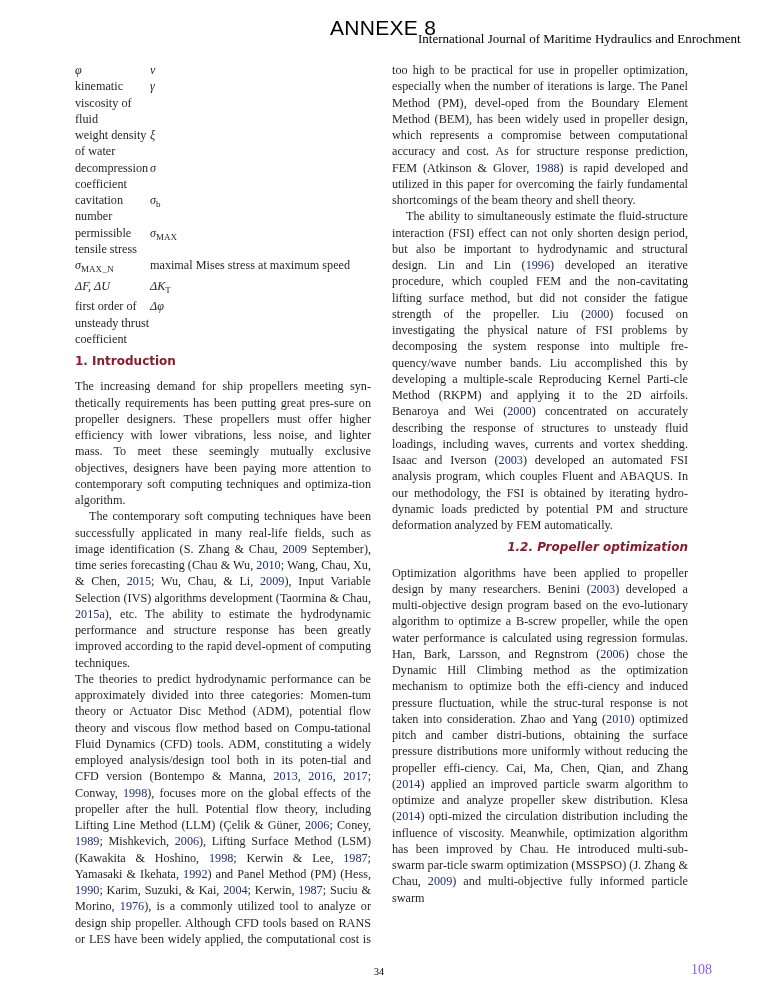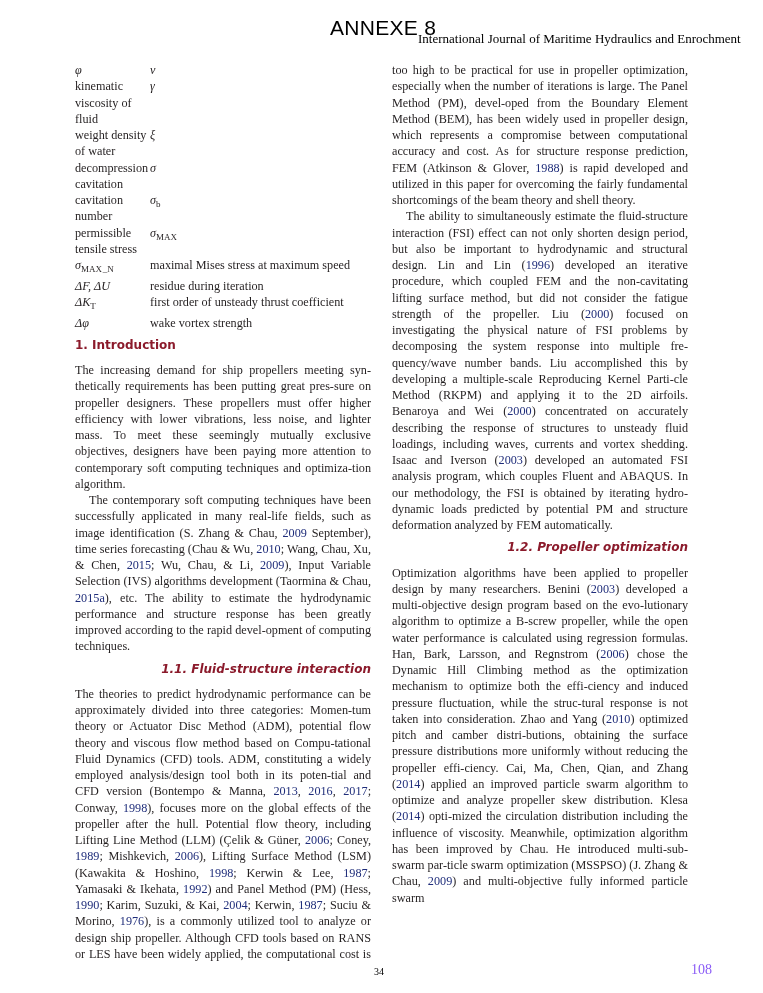--- a/index.html
+++ b/index.html
@@ -32,41 +32,38 @@
 <div class="journal">International Journal of Maritime Hydraulics and Enrochment</div>
 
 <div class="col left">
   <div class="nomen" id="nomen">
       <span class="sym">φ</span>
       <span class="sym">ν</span>
       <span>kinematic viscosity of fluid</span>
       <span class="sym">γ</span>
       <span>weight density of water</span>
       <span class="sym">ξ</span>
-      <span>decompression cavitation</span>
+      <span>decompression coefficient</span>
       <span class="sym">σ</span>
       <span>cavitation number</span>
       <span class="sym">σ<sub>b</sub></span>
       <span>permissible tensile stress</span>
       <span class="sym">σ<sub>MAX</sub></span>
       <span class="sym">σ<sub>MAX _N</sub></span>
       <span>maximal Mises stress at maximum speed</span>
       <span class="sym">ΔF, ΔU</span>
-      <span>residue during iteration</span>
       <span class="sym">ΔK<sub>T</sub></span>
       <span>first order of unsteady thrust coefficient</span>
       <span class="sym">Δφ</span>
-      <span>wake vortex strength</span>
     </div>
 
   <h2 class="sec">1.  Introduction</h2>
   <p>The increasing demand for ship propellers meeting syn-thetically requirements has been putting great pres-sure on propeller designers. These propellers must offer higher efficiency with lower vibrations, less noise, and lighter mass. To meet these seemingly mutually exclusive objectives, designers have been paying more attention to contemporary soft computing techniques and optimiza-tion algorithm.</p>
   <p class="indent rich">The contemporary soft computing techniques have been successfully applicated in many real-life fields, such as image identification (S. Zhang &amp; Chau, <span class="cite">2009</span> September), time series forecasting (Chau &amp; Wu, <span class="cite">2010</span>; Wang, Chau, Xu, &amp; Chen, <span class="cite">2015</span>; Wu, Chau, &amp; Li, <span class="cite">2009</span>), Input Variable Selection (IVS) algorithms development (Taormina &amp; Chau, <span class="cite">2015a</span>), etc. The ability to estimate the hydrodynamic performance and structure response has been greatly improved according to the rapid devel-opment of computing techniques.</p>
 
-  <h2 class="sec sub">1.1.  Fluid-structure interaction</h2>
   <p class="rich" id="fsi-p1" style="text-align-last: justify;">The theories to predict hydrodynamic performance can be approximately divided into three categories: Momen-tum theory or Actuator Disc Method (ADM), potential flow theory and viscous flow method based on Compu-tational Fluid Dynamics (CFD) tools. ADM, constituting a widely employed analysis/design tool both in its poten-tial and CFD version (Bontempo &amp; Manna, <span class="cite">2013</span>, <span class="cite">2016</span>, <span class="cite">2017</span>; Conway, <span class="cite">1998</span>), focuses more on the global effects of the propeller after the hull. Potential flow theory, including Lifting Line Method (LLM) (Çelik &amp; Güner, <span class="cite">2006</span>; Coney, <span class="cite">1989</span>; Mishkevich, <span class="cite">2006</span>), Lifting Surface Method (LSM) (Kawakita &amp; Hoshino, <span class="cite">1998</span>; Kerwin &amp; Lee, <span class="cite">1987</span>; Yamasaki &amp; Ikehata, <span class="cite">1992</span>) and Panel Method (PM) (Hess, <span class="cite">1990</span>; Karim, Suzuki, &amp; Kai, <span class="cite">2004</span>; Kerwin, <span class="cite">1987</span>; Suciu &amp; Morino, <span class="cite">1976</span>), is a commonly utilized tool to analyze or design ship propeller. Although CFD tools based on RANS or LES have been widely applied, the computational cost is</p>
 </div>
 
 <div class="col right">
   <p id="fsi-p1-cont">too high to be practical for use in propeller optimization, especially when the number of iterations is large. The Panel Method (PM), devel-oped from the Boundary Element Method (BEM), has been widely used in propeller design, which represents a compromise between computational accuracy and cost. As for structure response prediction, FEM (Atkinson &amp; Glover, <span class="cite">1988</span>) is rapid developed and utilized in this paper for overcoming the fairly fundamental shortcomings of the beam theory and shell theory.</p>
   <p class="indent rich">The ability to simultaneously estimate the fluid-structure interaction (FSI) effect can not only shorten design period, but also be important to hydrodynamic and structural design. Lin and Lin (<span class="cite">1996</span>) developed an iterative procedure, which coupled FEM and the non-cavitating lifting surface method, but did not consider the fatigue strength of the propeller. Liu (<span class="cite">2000</span>) focused on investigating the physical nature of FSI problems by decomposing the system response into multiple fre-quency/wave number bands. Liu accomplished this by developing a multiple-scale Reproducing Kernel Parti-cle Method (RKPM) and applying it to the 2D airfoils. Benaroya and Wei (<span class="cite">2000</span>) concentrated on accurately describing the response of structures to unsteady fluid loadings, including waves, currents and vortex shedding. Isaac and Iverson (<span class="cite">2003</span>) developed an automated FSI analysis program, which couples Fluent and ABAQUS. In our methodology, the FSI is obtained by iterating hydro-dynamic loads predicted by potential PM and structure deformation analyzed by FEM automatically.</p>
 
   <h2 class="sec sub">1.2.  Propeller optimization</h2>
   <p class="rich">Optimization algorithms have been applied to propeller design by many researchers. Benini (<span class="cite">2003</span>) developed a multi-objective design program based on the evo-lutionary algorithm to optimize a B-screw propeller, while the open water performance is calculated using regression formulas. Han, Bark, Larsson, and Regnstrom (<span class="cite">2006</span>) chose the Dynamic Hill Climbing method as the optimization mechanism to optimize both the effi-ciency and induced pressure fluctuation, while the struc-tural response is not taken into consideration. Zhao and Yang (<span class="cite">2010</span>) optimized pitch and camber distri-butions, obtaining the surface pressure distributions more uniformly without reducing the propeller effi-ciency. Cai, Ma, Chen, Qian, and Zhang (<span class="cite">2014</span>) applied an improved particle swarm algorithm to optimize and analyze propeller skew distribution. Klesa (<span class="cite">2014</span>) opti-mized the circulation distribution including the influence of viscosity. Meanwhile, optimization algorithm has been improved by Chau. He introduced multi-sub-swarm par-ticle swarm optimization (MSSPSO) (J. Zhang &amp; Chau, <span class="cite">2009</span>) and multi-objective fully informed particle swarm</p>
 </div>

